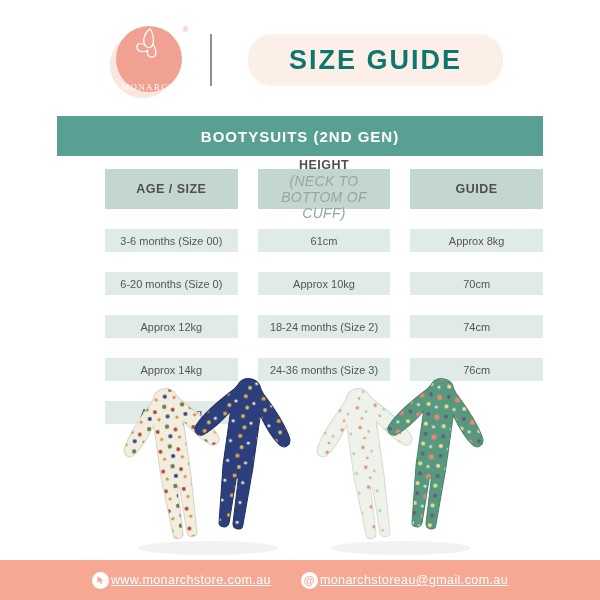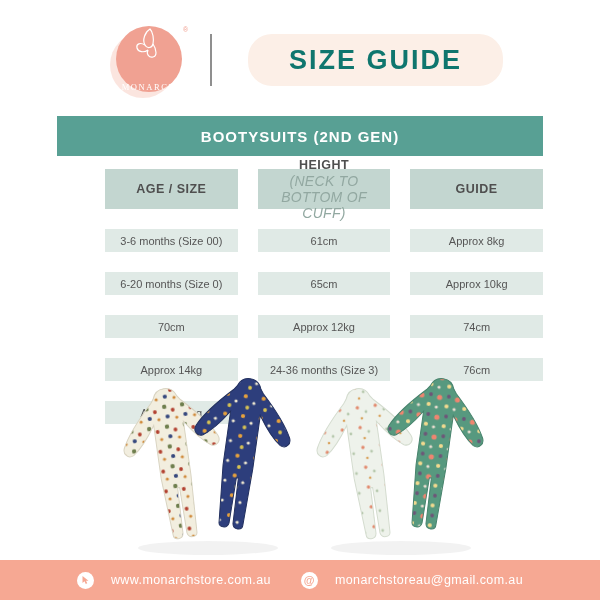--- a/index.html
+++ b/index.html
@@ -64,22 +64,22 @@
   
   .product-svg { position:absolute; }
   .product-left  { left:110px; top:370px; }
   .product-right { left:305px; top:370px; }
 
   
   .footer {
     position:absolute; left:0; top:560px; width:600px; height:40px;
     background:#F6A893; display:flex; align-items:center; justify-content:center; gap:30px;
   }
-  .contact { display:flex; align-items:center; gap:17px; color:#ffffff;
-    font-size:12.5px; letter-spacing:.4px; cursor:pointer; }
+  .contact { display:flex; align-items:center; gap:2px; color:#ffffff;
+    font-size:12.5px; letter-spacing:.4px; cursor:pointer;text-decoration:underline; }
   .icon-circle {
     width:17px; height:17px; background:#ffffff; border-radius:50%;
     display:flex; align-items:center; justify-content:center;
     color:#F6A893; font-size:11px; font-weight:bold; flex:0 0 auto;
   }
 </style>
 </head>
 <body>
 
 <div class="logo-wrap">
@@ -116,26 +116,26 @@
     </div>
     <div class="hcell">
       <span>GUIDE</span>
     </div>
 
     <div class="cell">3-6 months (Size 00)</div>
     <div class="cell">61cm</div>
     <div class="cell">Approx 8kg</div>
 
     <div class="cell">6-20 months (Size 0)</div>
-    <div class="cell">65cm</div>
     <div class="cell">Approx 10kg</div>
 
     <div class="cell">70cm</div>
     <div class="cell">Approx 12kg</div>
 
+    <div class="cell">18-24 months (Size 2)</div>
     <div class="cell">74cm</div>
     <div class="cell">Approx 14kg</div>
 
     <div class="cell">24-36 months (Size 3)</div>
     <div class="cell">76cm</div>
     <div class="cell">Approx 16kg</div>
   </div>
 </div>
 
 <svg class="product-svg product-left" width="196" height="188" viewBox="0 0 196 188">

